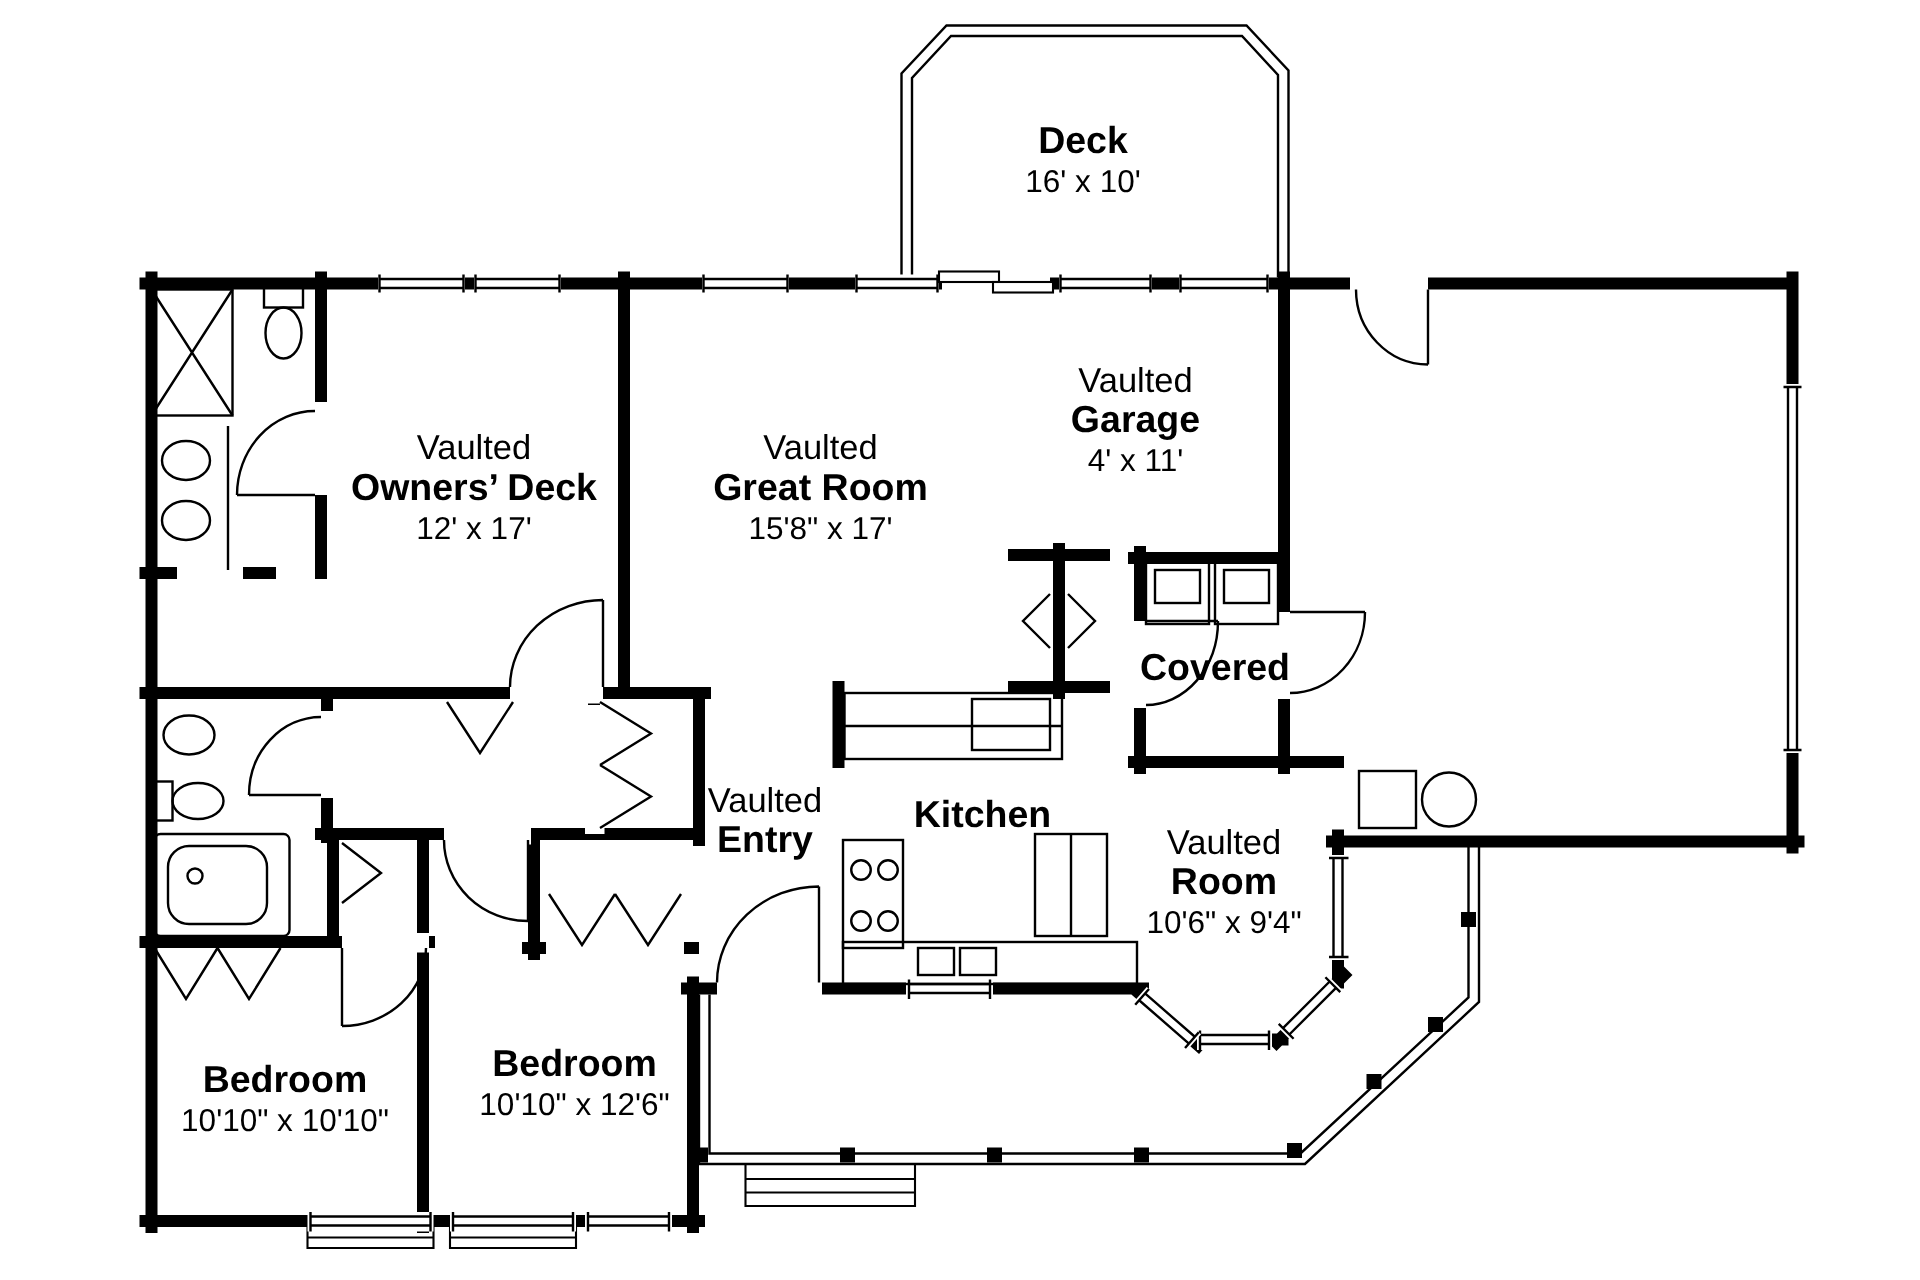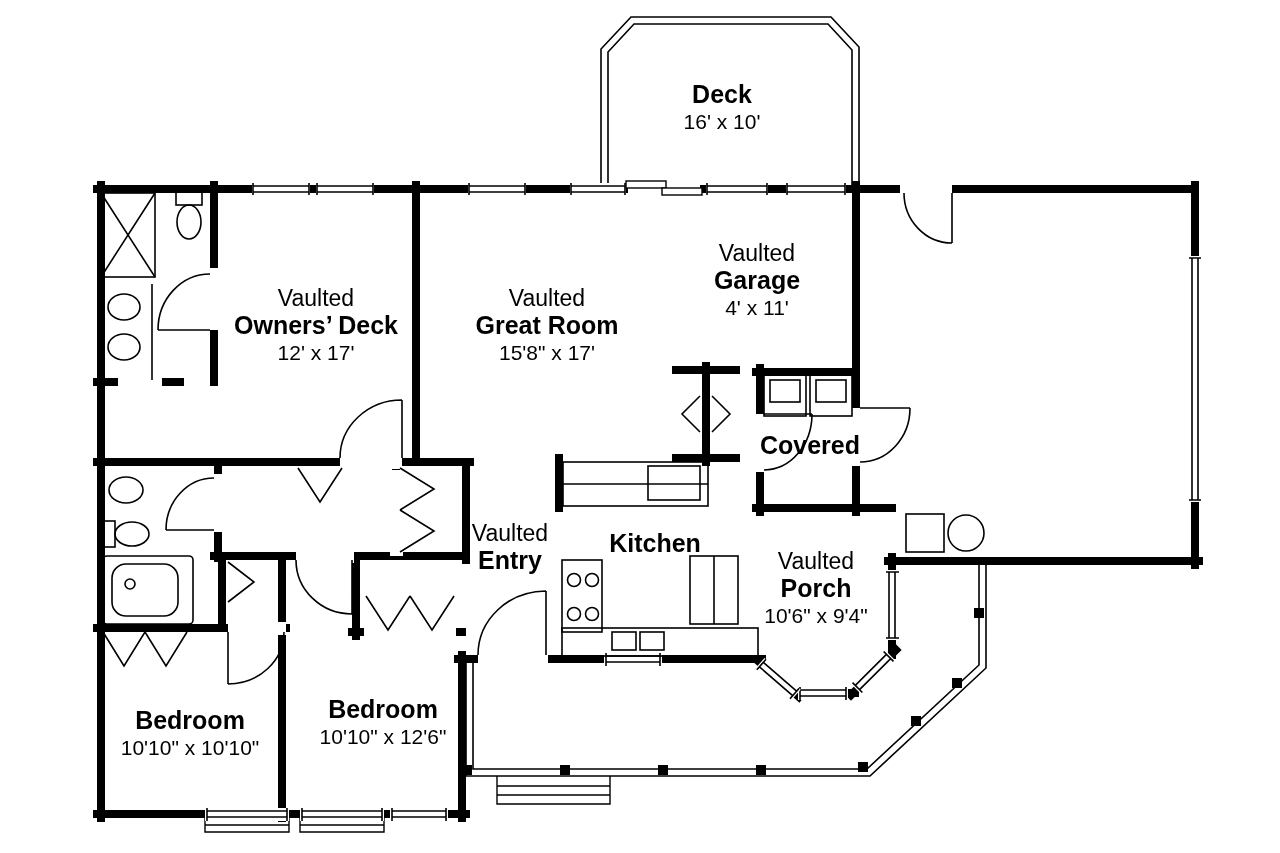--- a/index.html
+++ b/index.html
@@ -246,21 +246,21 @@
     <div class="rl-prefix">Vaulted</div>
     <div class="rl-name">Entry</div>
   </div>
 
   <div class="room-label" style="left:655px;top:529px">
     <div class="rl-name">Kitchen</div>
   </div>
 
   <div class="room-label" style="left:816px;top:548px">
     <div class="rl-prefix">Vaulted</div>
-    <div class="rl-name">Porch</div>
+    <div class="rl-name">Room</div>
     <div class="rl-dims">10'6" x 9'4"</div>
   </div>
 
   <div class="room-label" style="left:190px;top:706px">
     <div class="rl-name">Bedroom</div>
     <div class="rl-dims">10'10" x 10'10"</div>
   </div>
 
   <div class="room-label" style="left:383px;top:695px">
     <div class="rl-name">Bedroom</div>

